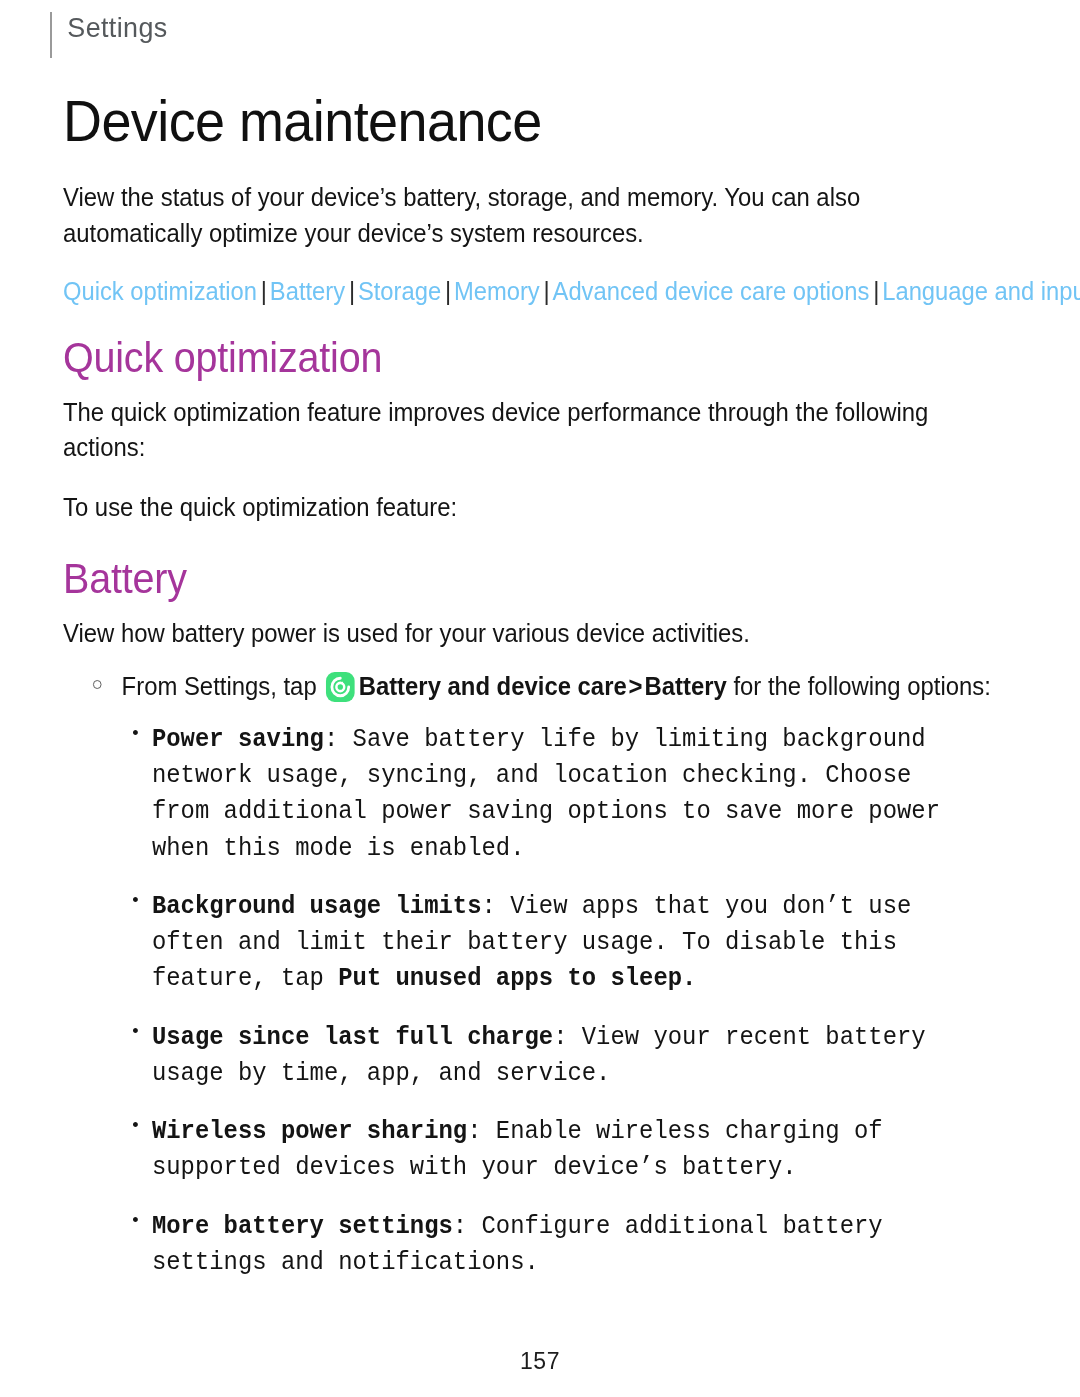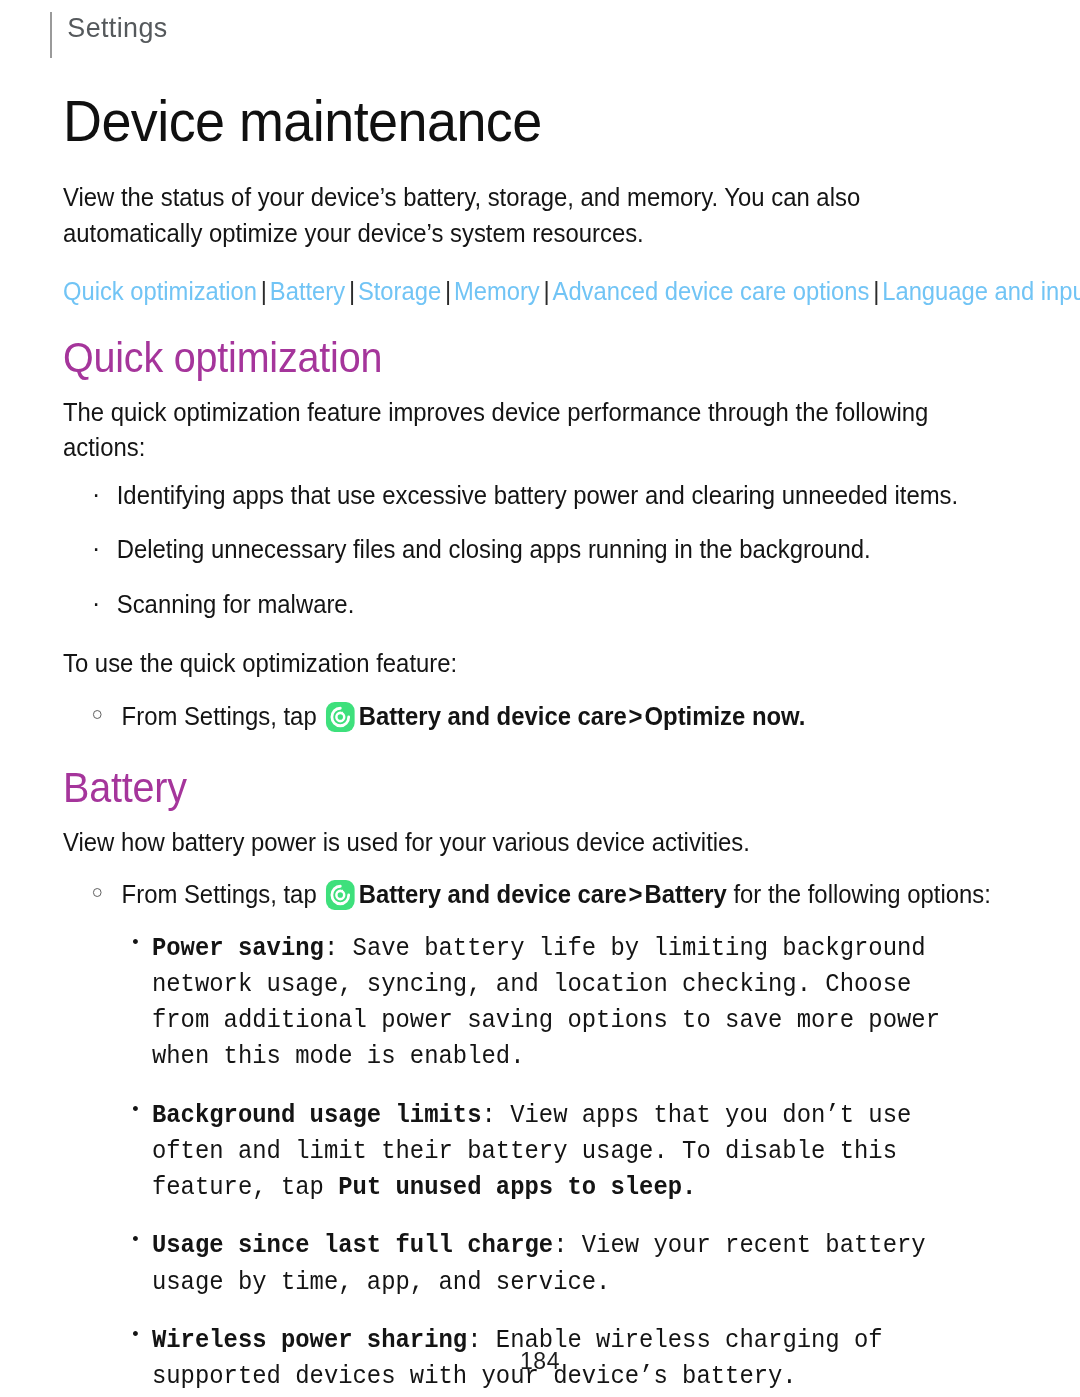--- a/index.html
+++ b/index.html
@@ -237,37 +237,23 @@
   <h1 class="doc-title">Device maintenance</h1>
 
   <p class="intro">View the status of your device’s battery, storage, and memory. You can also automatically optimize your device’s system resources.</p>
 
   <div class="linkbar" id="linkbar"><a href="#">Quick optimization</a><span class="sep">|</span><a href="#">Battery</a><span class="sep">|</span><a href="#">Storage</a><span class="sep">|</span><a href="#">Memory</a><span class="sep">|</span><a href="#">Advanced device care options</a><span class="sep">|</span><a href="#">Language and input</a></div>
 
   <h2 class="section">Quick optimization</h2>
 
   <p class="body">The quick optimization feature improves device performance through the following actions:</p>
 
-  <ul class="dotlist">
-    <li>Identifying apps that use excessive battery power and clearing unneeded items.</li>
-    <li>Deleting unnecessary files and closing apps running in the background.</li>
-    <li>Scanning for malware.</li>
-  </ul>
 
   <p class="body" style="margin-top:24px;">To use the quick optimization feature:</p>
 
-  <ul class="steplist">
-    <li>
-      <span>From Settings, tap</span><span>&nbsp;</span><span class="bdc-icon"><svg width="30" height="30" viewBox="0 0 30 30" aria-hidden="true">
-            <path d="M15 6.2a8.8 8.8 0 1 0 8.8 8.8" fill="none" stroke="#ffffff" stroke-width="2.9" stroke-linecap="round"></path>
-            <circle cx="15" cy="15" r="4.1" fill="none" stroke="#ffffff" stroke-width="2.6"></circle>
-            <path d="M15.2 11.1l2.6-1.5 0 3.1z" fill="#ffffff"></path>
-          </svg></span><b>Battery and device care</b><span class="chev">&gt;</span><b>Optimize now.</b>
-    </li>
-  </ul>
 
   <h2 class="section battery">Battery</h2>
 
   <p class="body">View how battery power is used for your various device activities.</p>
 
   <ul class="steplist">
     <li>
       <span>From Settings, tap</span><span>&nbsp;</span><span class="bdc-icon"><svg width="30" height="30" viewBox="0 0 30 30" aria-hidden="true">
             <path d="M15 6.2a8.8 8.8 0 1 0 8.8 8.8" fill="none" stroke="#ffffff" stroke-width="2.9" stroke-linecap="round"></path>
             <circle cx="15" cy="15" r="4.1" fill="none" stroke="#ffffff" stroke-width="2.6"></circle>
@@ -279,13 +265,13 @@
   <ul class="sublist">
     <li><b>Power saving</b><span>: Save battery life by limiting background network usage, syncing, and location checking. Choose from additional power saving options to save more power when this mode is enabled.</span></li>
     <li><b>Background usage limits</b><span>: View apps that you don’t use often and limit their battery usage. To disable this feature, tap </span><b>Put unused apps to sleep.</b></li>
     <li><b>Usage since last full charge</b><span>: View your recent battery usage by time, app, and service.</span></li>
     <li><b>Wireless power sharing</b><span>: Enable wireless charging of supported devices with your device’s battery.</span></li>
     <li><b>More battery settings</b><span>: Configure additional battery settings and notifications.</span></li>
   </ul>
 
 </div>
 
-<div class="page-number">184</div>
+<div class="page-number">157</div>
 
 </body></html>

